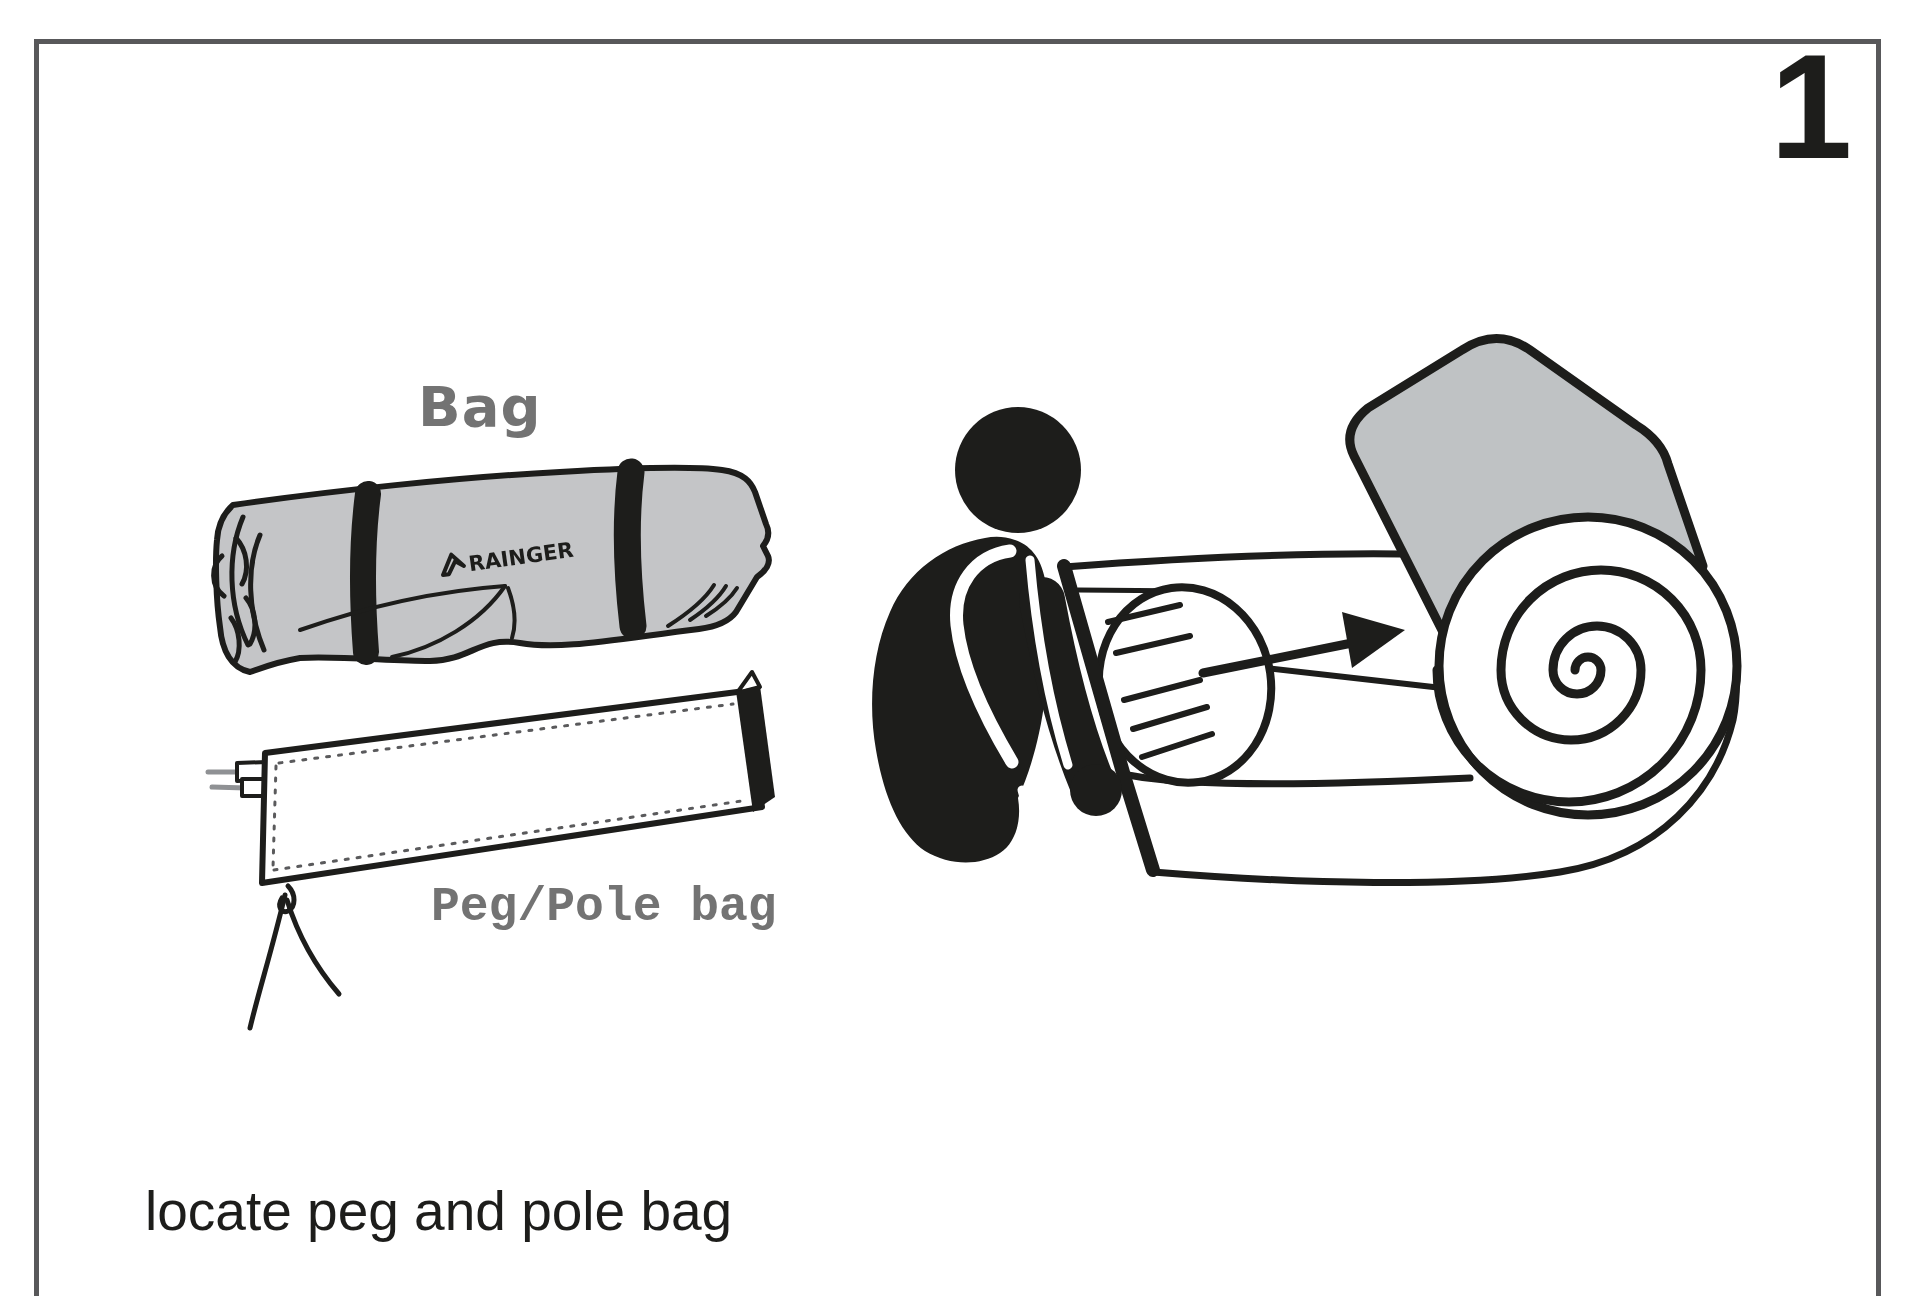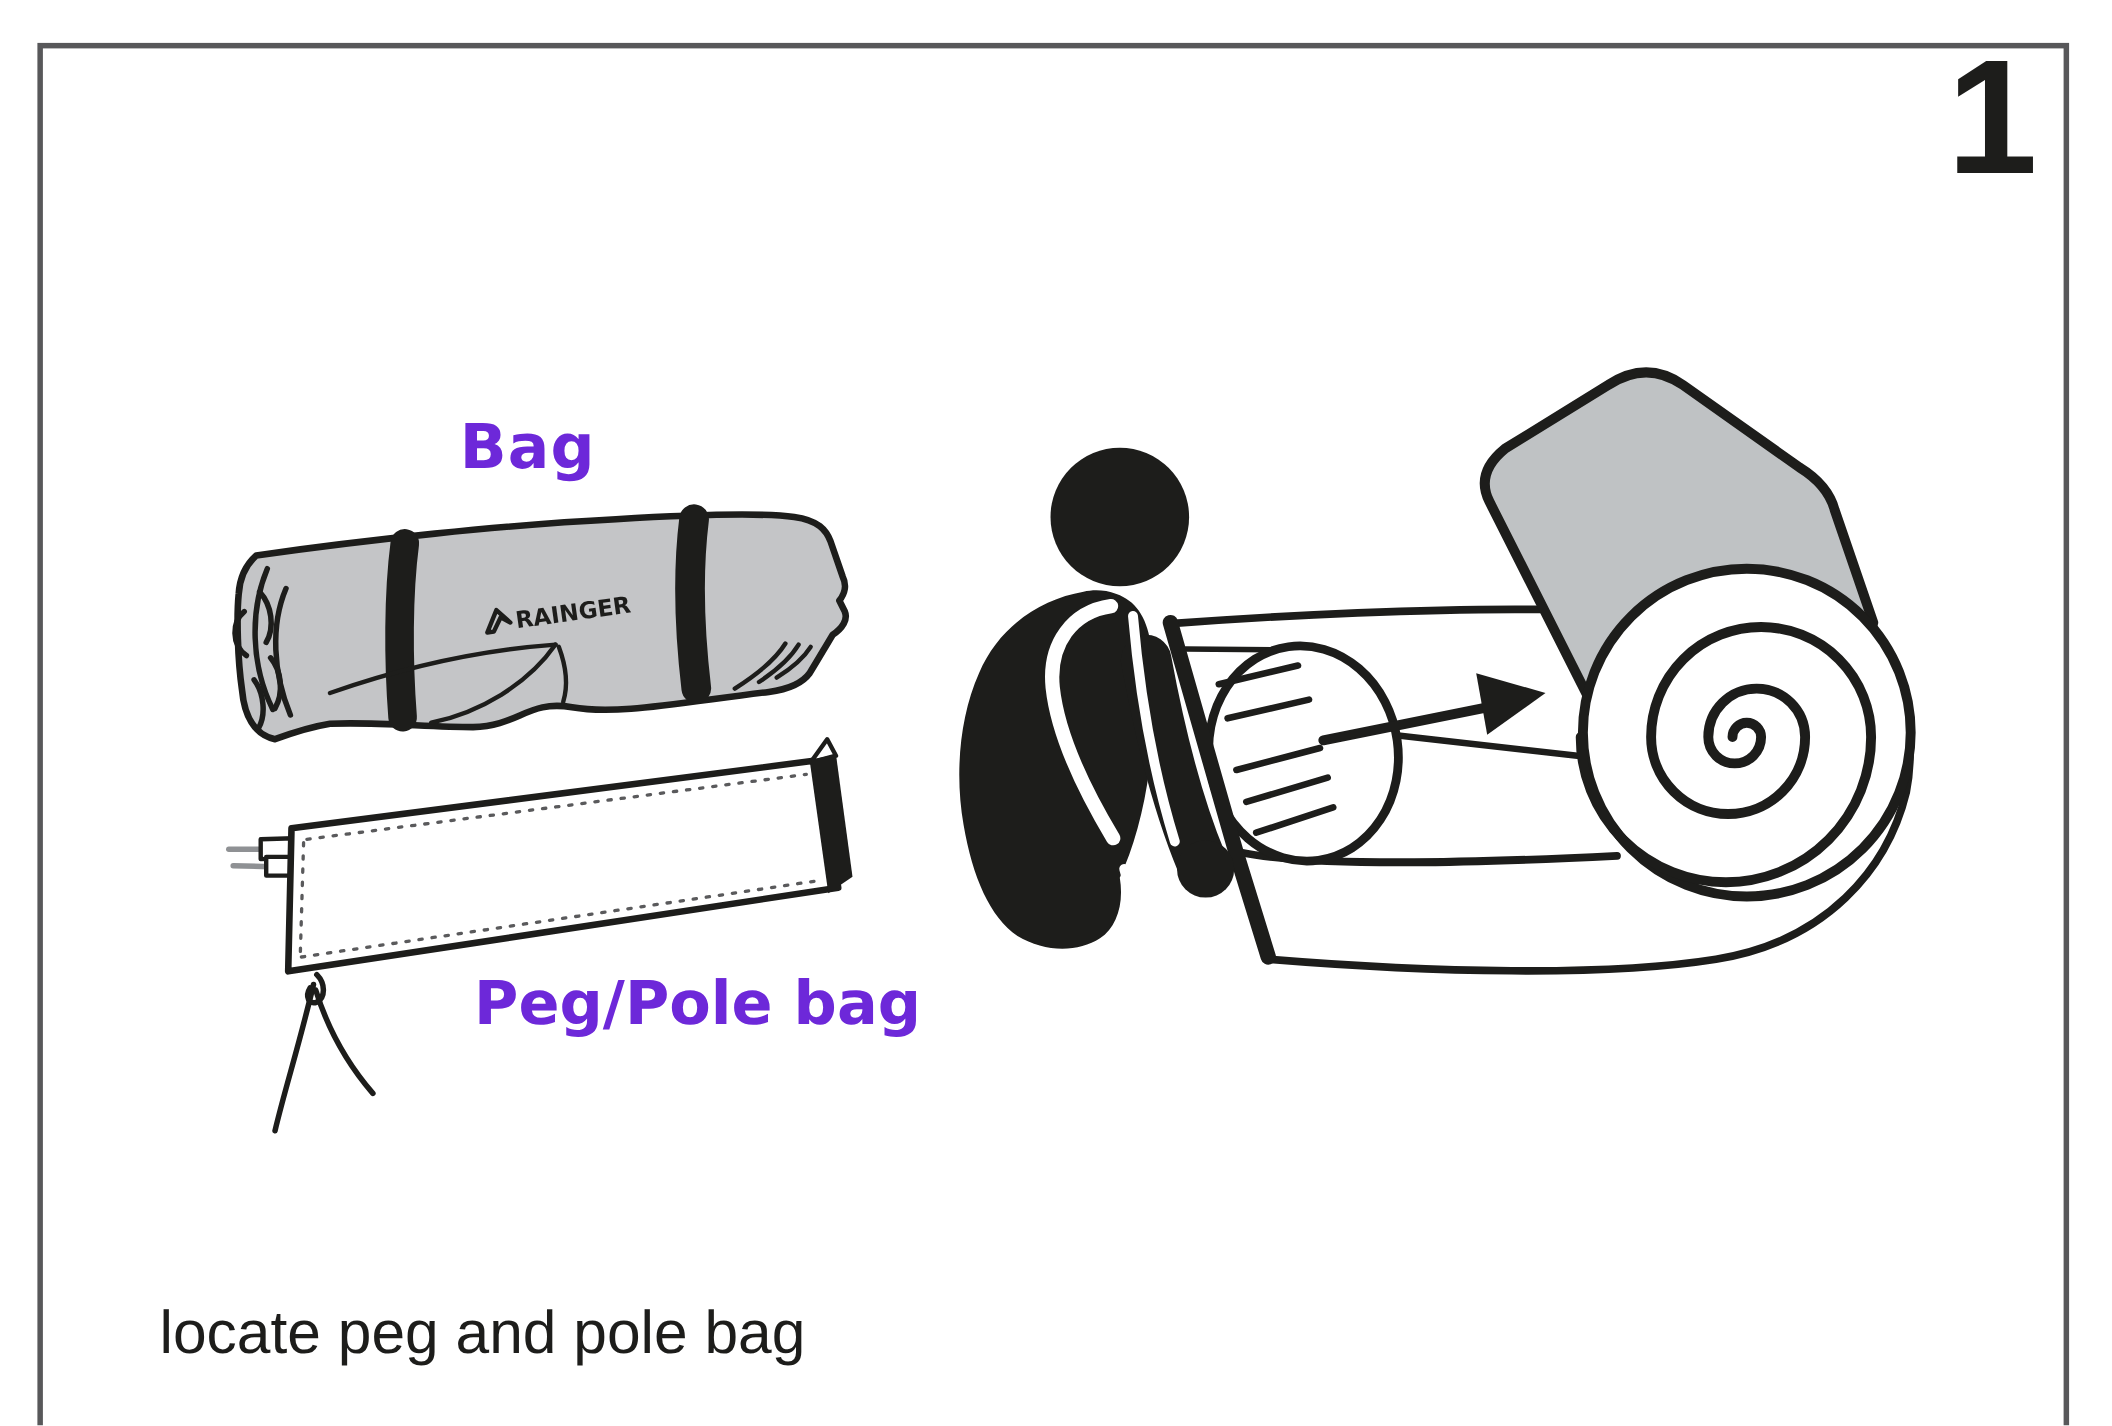--- a/index.html
+++ b/index.html
@@ -1,21 +1,21 @@
 <!DOCTYPE html>
 <html><head>
 <meta charset="utf-8">
 <style>
   html,body{margin:0;padding:0;background:#fff;}
   .stage{position:relative;width:1920px;height:1296px;background:#fff;overflow:hidden;font-family:"Liberation Sans",sans-serif;}
   .frame{position:absolute;left:34px;top:39px;width:1837px;height:1320px;border:5px solid #58585a;}
   .step-number{position:absolute;left:1770px;top:33px;font-size:148px;font-weight:bold;color:#1d1d1b;font-family:"Liberation Sans",sans-serif;line-height:1;}
-  .label{position:absolute;color:#6d28d9;font-weight:bold;font-family:"DejaVu Sans",sans-serif;}
+  .label{position:absolute;color:#737373;font-weight:bold;font-family:"DejaVu Sans",sans-serif;}
   .bag-label{left:418px;top:374px;font-size:56px;letter-spacing:1px;}
-  .pegpole-label{left:431px;top:880px;font-size:55px;}
+  .pegpole-label{left:431px;top:880px;font-size:48px;font-family:Liberation Mono, monospace;}
   .watermark{position:absolute;left:895px;top:606px;font-size:108px;font-weight:bold;color:rgba(255,255,255,0.57);font-family:"DejaVu Sans",sans-serif;letter-spacing:5px;z-index:30;}
   .instructions{position:absolute;left:85px;top:1178px;font-size:55px;color:#1d1d1b;line-height:67px;}
   .instructions .marker{display:inline-block;width:68px;}
   .instructions .line2{padding-left:60px;}
   svg.diagram{position:absolute;left:0;top:0;z-index:10;}
 </style>
 </head>
 <body>
 
 <div class="stage">

